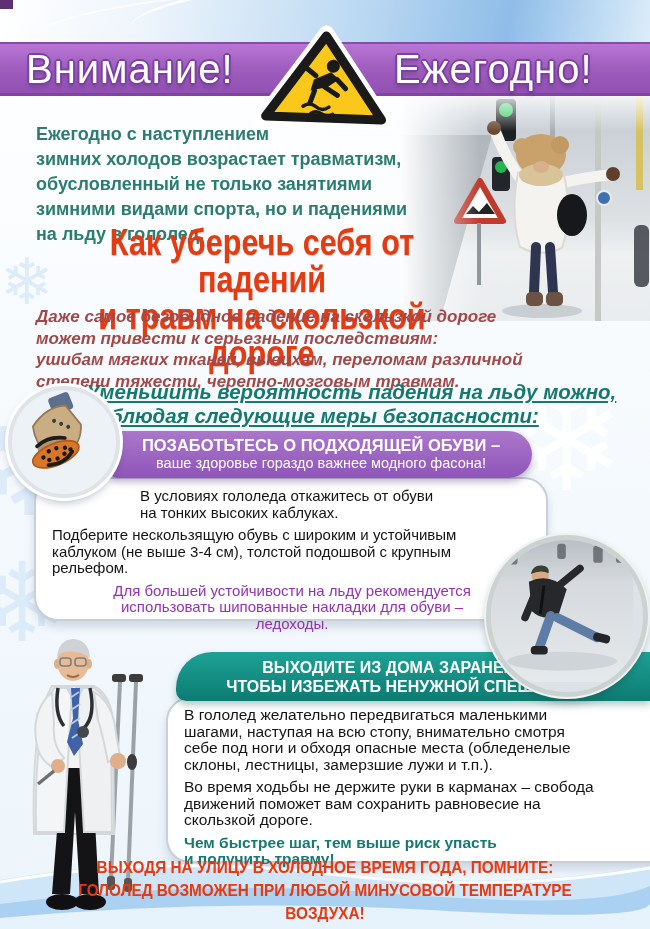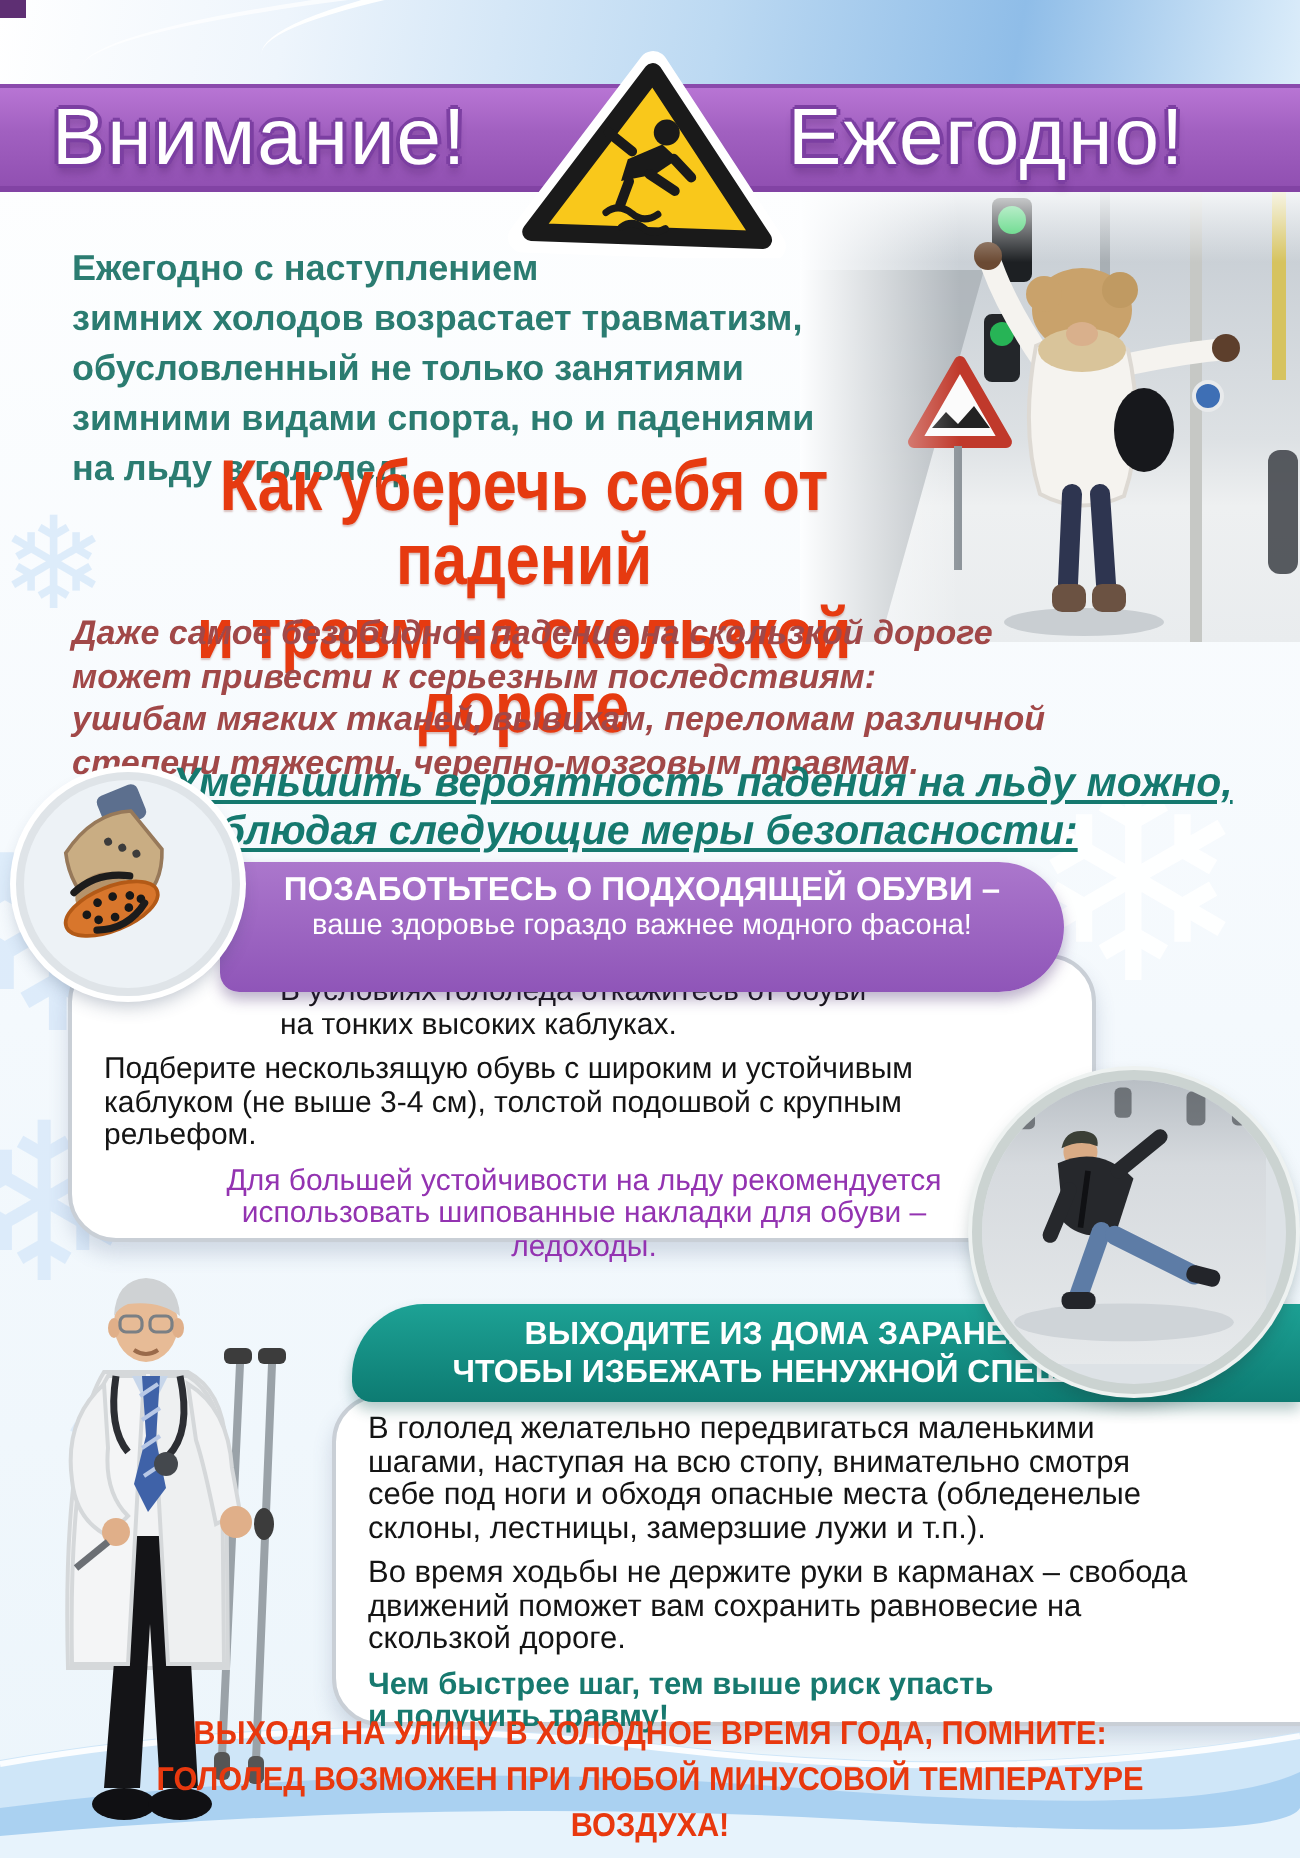--- a/index.html
+++ b/index.html
@@ -39,21 +39,21 @@
     text-shadow:0 1px 1px rgba(120,20,0,.25);}
   .conseq{left:36px;top:306px;width:488px;font-size:17px;line-height:21.5px;font-style:italic;
     font-weight:600;color:#a14848;z-index:2;}
   .measures{left:86px;top:380px;width:560px;font-size:20.5px;line-height:24px;
     font-weight:bold;font-style:italic;color:#15796f;text-decoration:underline;z-index:2;}
   
   .boot-circ{left:8px;top:386px;width:104px;height:104px;border-radius:50%;background:#edf2f6;
     border:4px solid #dfe4e8;box-shadow:0 0 0 3px #fff,0 5px 9px rgba(40,60,90,.3);
     z-index:3;overflow:hidden;}
   
-  .banner1{left:110px;top:431px;width:422px;height:65px;z-index:2;color:#fff;text-align:center;
+  .banner1{left:110px;top:431px;width:422px;height:47px;z-index:2;color:#fff;text-align:center;
     background:linear-gradient(180deg,#ab77cc,#8f55b8);border-radius:10px 34px 34px 10px;
     box-shadow:0 4px 7px rgba(70,40,110,.35);padding-top:5px;box-sizing:border-box;}
   .b1l1{font-size:16.5px;font-weight:bold;line-height:19px;}
   .b1l2{font-size:14.5px;font-weight:normal;line-height:17px;}
   
   .card{background:#fff;border:2px solid #c9cfd6;border-radius:24px;
     box-shadow:0 6px 10px rgba(70,90,130,.2);box-sizing:border-box;color:#141414;}
   .card1{left:34px;top:477px;width:514px;height:144px;z-index:1;
     padding:9px 14px 0 16px;font-size:15px;line-height:16.5px;}
   .p-indent{margin-left:88px;}

